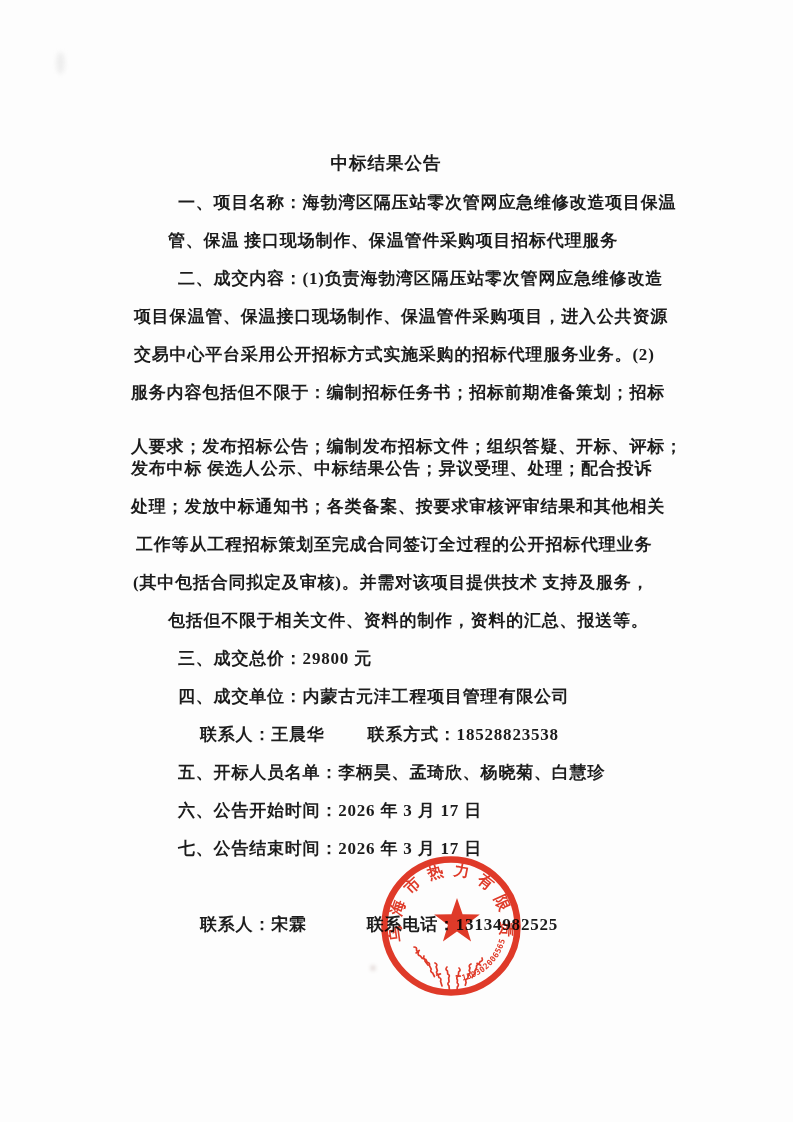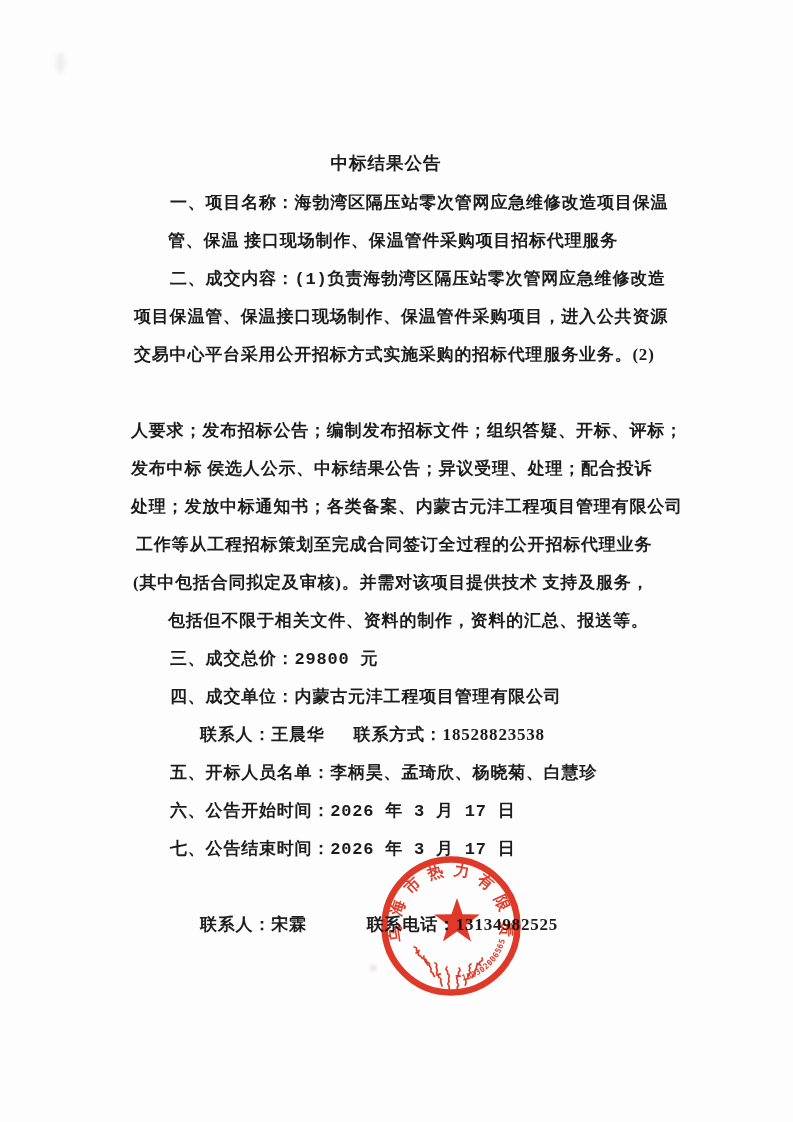--- a/index.html
+++ b/index.html
@@ -19,28 +19,28 @@
     letter-spacing:0.8px;
     white-space:nowrap;
   }
   .title{
     left:0;width:772px;
     text-align:center;
     font-size:17.5px;
     font-weight:700;
     letter-spacing:1px;
   }
-  .ind-item{left:170px;font-family:Liberation Mono, monospace;}
+  .ind-item{left:178px;}
   .ind-cont152{left:168px;}
   .ind-cont134{left:134px;}
   .ind-cont131{left:131px;}
   .ind-cont138{left:136px;}
   .ind-cont133{left:133px;}
   .ind-contact{left:200px;}
-  .gap43{margin-left:29px;}
+  .gap43{margin-left:43px;}
   .gap60{margin-left:60px;}
   .seal{
     position:absolute;
     left:378px;top:851px;
     width:146px;height:150px;
     mix-blend-mode:multiply;
     opacity:0.93;
   }
   .artifact{
     position:absolute;
@@ -59,23 +59,24 @@
   <div class="artifact a1"></div>
   <div class="artifact a2"></div>
 
   <div class="line title" style="top:151px">中标结果公告</div>
 
   <div class="line ind-item" style="top:191px">一、项目名称：海勃湾区隔压站零次管网应急维修改造项目保温</div>
   <div class="line ind-cont152" style="top:229px">管、保温 接口现场制作、保温管件采购项目招标代理服务</div>
   <div class="line ind-item" style="top:267px">二、成交内容：(1)负责海勃湾区隔压站零次管网应急维修改造</div>
   <div class="line ind-cont134" style="top:305px">项目保温管、保温接口现场制作、保温管件采购项目，进入公共资源</div>
   <div class="line ind-cont134" style="top:343px">交易中心平台采用公开招标方式实施采购的招标代理服务业务。(2)</div>
-  <div class="line ind-cont131" style="top:419px">人要求；发布招标公告；编制发布招标文件；组织答疑、开标、评标；</div>
+  <div class="line ind-cont131" style="top:381px">服务内容包括但不限于：编制招标任务书；招标前期准备策划；招标</div>
+  <div class="line ind-cont131" style="top:435px">人要求；发布招标公告；编制发布招标文件；组织答疑、开标、评标；</div>
   <div class="line ind-cont131" style="top:457px">发布中标 侯选人公示、中标结果公告；异议受理、处理；配合投诉</div>
-  <div class="line ind-cont131" style="top:495px">处理；发放中标通知书；各类备案、内蒙古元沣工程项目管理有限公司</div>
+  <div class="line ind-cont131" style="top:495px">处理；发放中标通知书；各类备案、按要求审核评审结果和其他相关</div>
   <div class="line ind-cont138" style="top:533px">工作等从工程招标策划至完成合同签订全过程的公开招标代理业务</div>
   <div class="line ind-cont133" style="top:571px">(其中包括合同拟定及审核)。并需对该项目提供技术 支持及服务，</div>
   <div class="line ind-cont152" style="top:609px">包括但不限于相关文件、资料的制作，资料的汇总、报送等。</div>
   <div class="line ind-item" style="top:647px">三、成交总价：29800 元</div>
   <div class="line ind-item" style="top:685px">四、成交单位：内蒙古元沣工程项目管理有限公司</div>
   <div class="line ind-contact" style="top:723px">
     <span>联系人：王晨华</span><span class="gap43">联系方式：18528823538</span>
   </div>
   <div class="line ind-item" style="top:761px">五、开标人员名单：李柄昊、孟琦欣、杨晓菊、白慧珍</div>
   <div class="line ind-item" style="top:799px">六、公告开始时间：2026 年 3 月 17 日</div>

